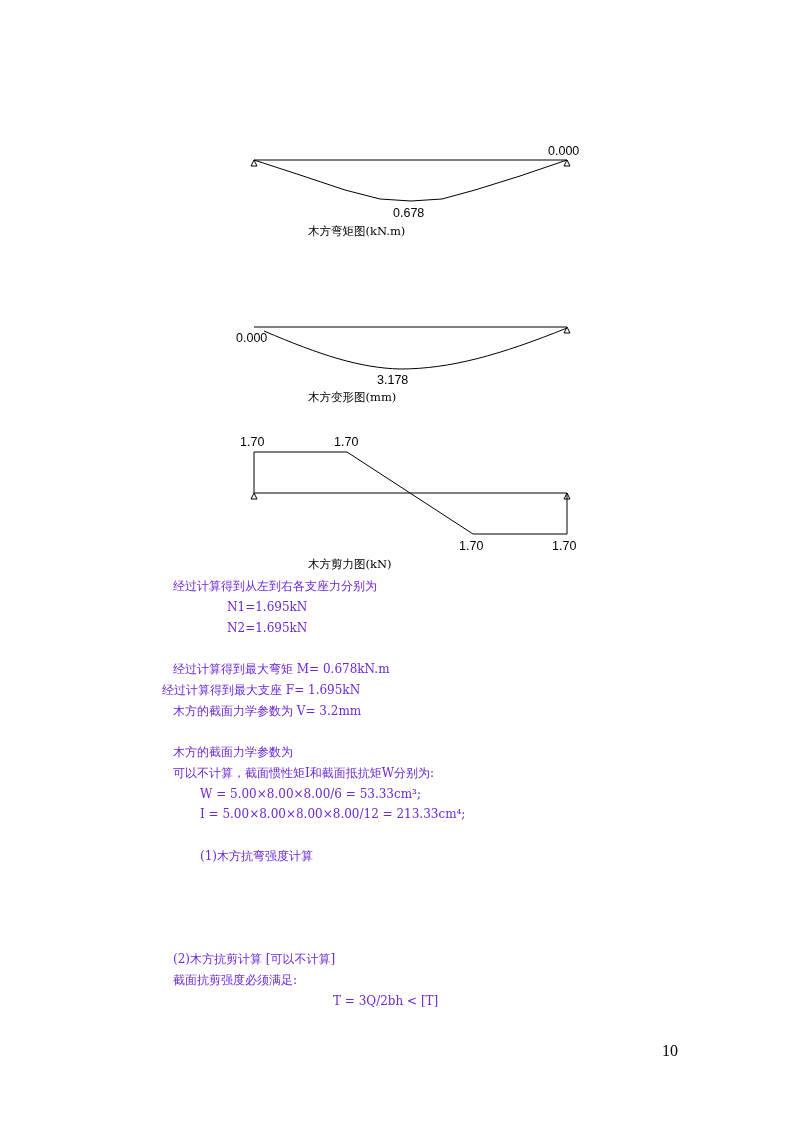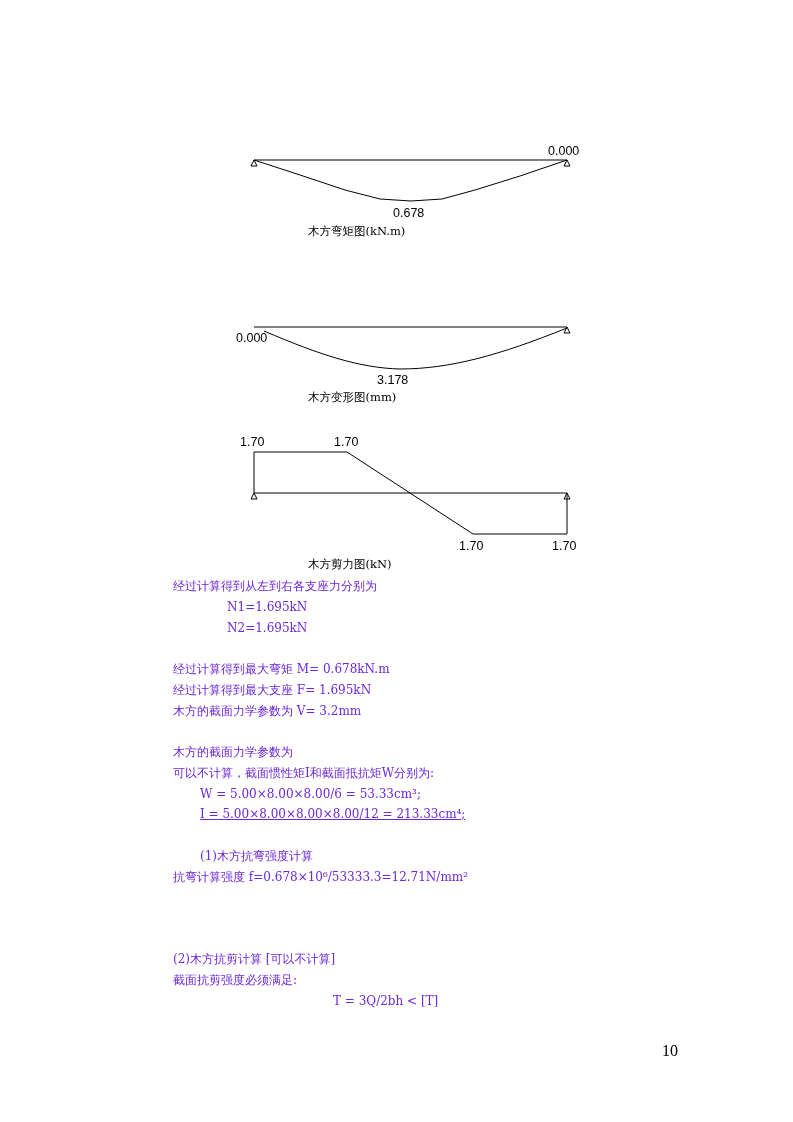--- a/index.html
+++ b/index.html
@@ -50,30 +50,29 @@
 
   <div class="caption" style="left:308px; top:224px;">木方弯矩图(kN.m)</div>
   <div class="caption" style="left:308px; top:390px;">木方变形图(mm)</div>
   <div class="caption" style="left:308px; top:557px;">木方剪力图(kN)</div>
 
   <div class="txt" style="left:173px; top:578px;">经过计算得到从左到右各支座力分别为</div>
   <div class="txt" style="left:227px; top:599px;">N1=1.695kN</div>
   <div class="txt" style="left:227px; top:620px;">N2=1.695kN</div>
 
   <div class="txt" style="left:173px; top:661px;">经过计算得到最大弯矩 M= 0.678kN.m</div>
-  <div class="txt" style="left:173px; top:682px;text-align:right;">经过计算得到最大支座 F= 1.695kN</div>
+  <div class="txt" style="left:162px; top:682px;text-align:right;">经过计算得到最大支座 F= 1.695kN</div>
   <div class="txt" style="left:173px; top:703px;">木方的截面力学参数为 V= 3.2mm</div>
 
   <div class="txt" style="left:173px; top:744px;">木方的截面力学参数为</div>
   <div class="txt" style="left:173px; top:765px;">可以不计算，截面惯性矩I和截面抵抗矩W分别为:</div>
   <div class="txt" style="left:200px; top:786px;">W = 5.00×8.00×8.00/6 = 53.33cm³;</div>
-  <div class="txt" style="left:200px; top:806px;text-decoration:underline;">I = 5.00×8.00×8.00×8.00/12 = 213.33cm⁴;</div>
+  <div class="txt" style="left:200px; top:806px;">I = 5.00×8.00×8.00×8.00/12 = 213.33cm⁴;</div>
 
   <div class="txt" style="left:173px; top:848px;margin-left:27px;">(1)木方抗弯强度计算</div>
-  <div class="txt" style="left:173px; top:869px;">抗弯计算强度 f=0.678×10⁶/53333.3=12.71N/mm²</div>
 
 
   <div class="txt" style="left:173px; top:951px;">(2)木方抗剪计算 [可以不计算]</div>
   <div class="txt" style="left:173px; top:972px;">截面抗剪强度必须满足:</div>
   <div class="txt" style="left:333px; top:993px;">T = 3Q/2bh &lt; [T]</div>
 
   <div class="pagenum" style="left:662px; top:1042px;">10</div>
 </div>
 
 </body></html>

